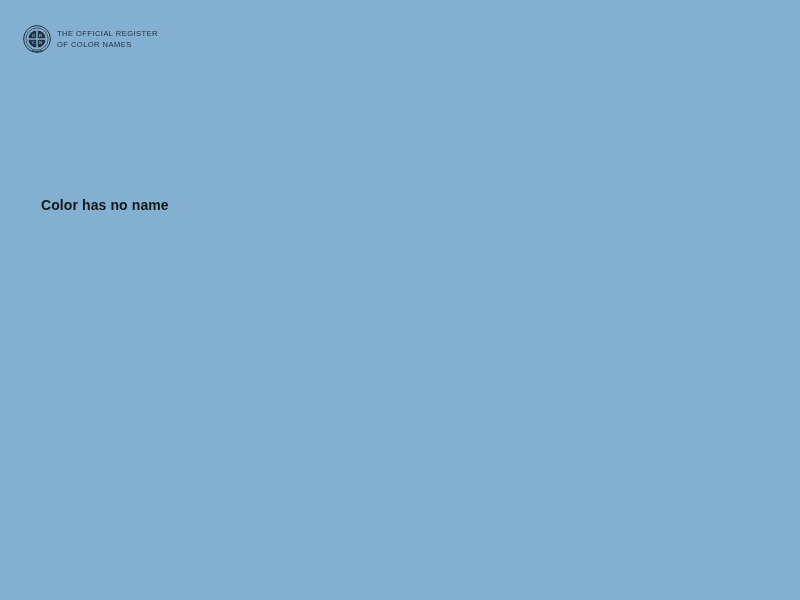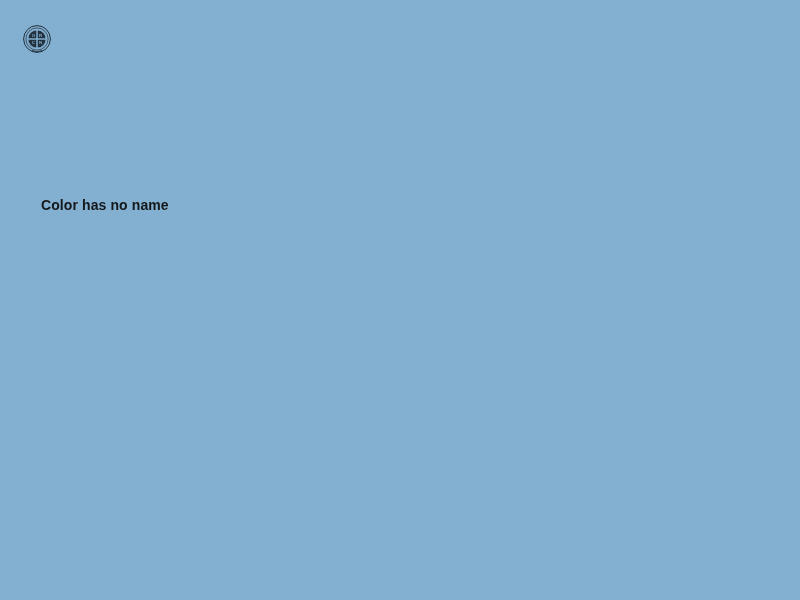--- a/index.html
+++ b/index.html
@@ -91,19 +91,23 @@
         <path d="M15 5.9 L15 24.1 M5.9 15 L24.1 15" stroke="#83AFD1" stroke-width="1.5"></path>
         <circle cx="15" cy="15" r="9.1" fill="none" stroke="#83AFD1" stroke-width="0.8"></circle>
         <text x="11.4" y="12.6" font-family="&quot;Liberation Sans&quot;, sans-serif" font-size="4.3" font-weight="bold" fill="#83AFD1" text-anchor="middle">O</text>
         <text x="18.6" y="12.6" font-family="&quot;Liberation Sans&quot;, sans-serif" font-size="4.3" font-weight="bold" fill="#83AFD1" text-anchor="middle">R</text>
         <text x="11.4" y="19.6" font-family="&quot;Liberation Sans&quot;, sans-serif" font-size="4.3" font-weight="bold" fill="#83AFD1" text-anchor="middle">C</text>
         <text x="18.6" y="19.6" font-family="&quot;Liberation Sans&quot;, sans-serif" font-size="4.3" font-weight="bold" fill="#83AFD1" text-anchor="middle">N</text>
         <path d="M9.6 26.4 Q15 29.2 20.4 26.4" fill="none" stroke="#22313d" stroke-width="0.9"></path>
       </svg>
     </span>
 
+    <div id="brand-wordmark">
+      <div class="wordmark-line">THE OFFICIAL REGISTER</div>
+      <div class="wordmark-line">OF COLOR NAMES</div>
+    </div>
 
   </div>
 
 
   <div id="color-subtitle">Color has no name</div>
 
 </div>
 
 </body></html>

